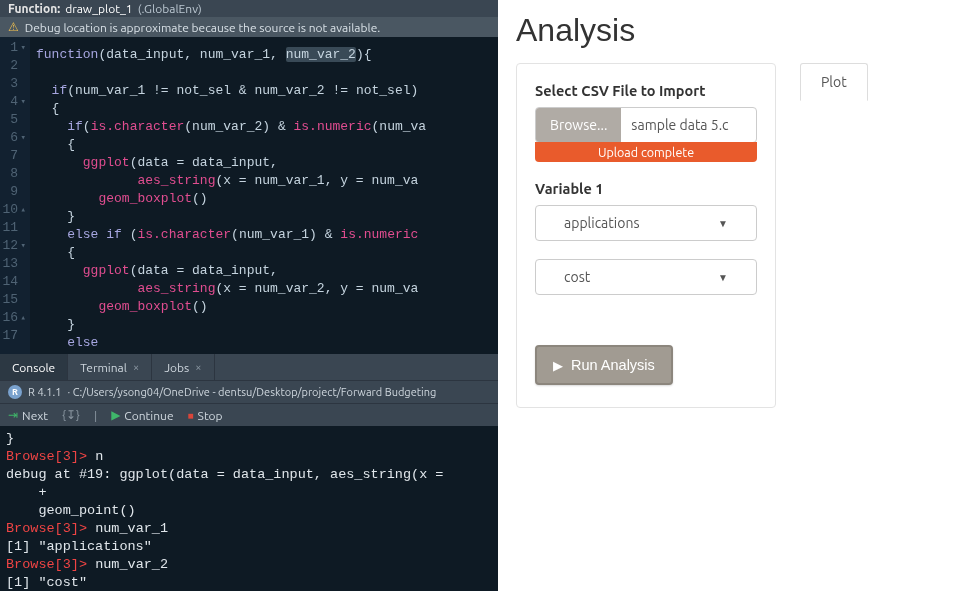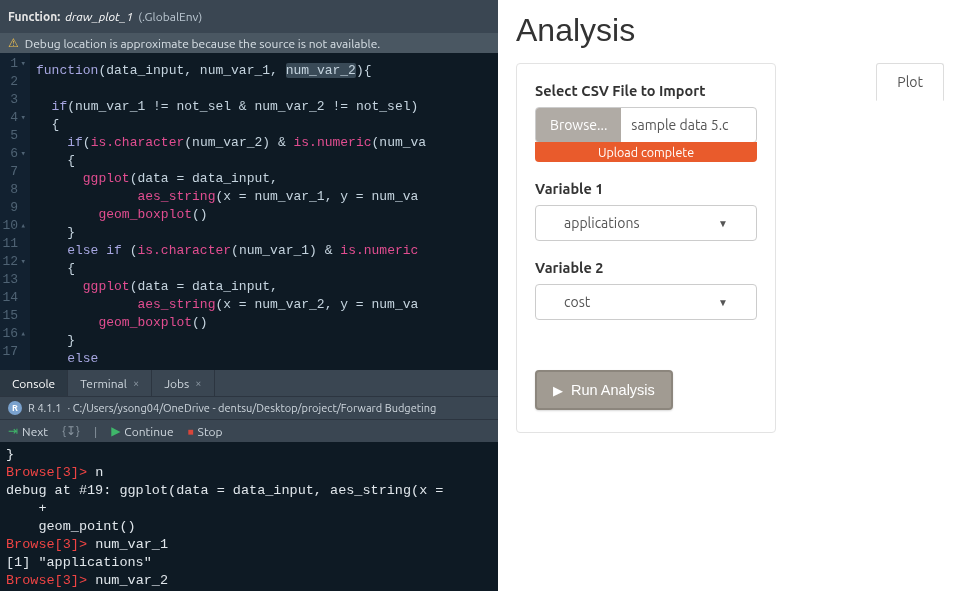--- a/index.html
+++ b/index.html
@@ -1,19 +1,19 @@
 <!DOCTYPE html>
 <html><head>
 <meta charset="utf-8">
 <style>
   * { box-sizing: border-box; margin: 0; padding: 0; }
   body { font-family: "Ubuntu", "Segoe UI", Arial, sans-serif; width: 964px; height: 591px; overflow: hidden; display: flex; background: #fff; }
   .left { width: 498px; display: flex; flex-direction: column; background: #1e2a36; color: #ccc; font-size: 12px; }
-  .fn-bar { background: #3a4652; color: #e6e6e6; padding: 10px 8px; font-size: 12px; display: flex; align-items: center; gap: 5px; }
-  .fn-bar .fn-name { color: #fff; font-weight: normal; font-style: italic; }
+  .fn-bar { background: #3a4652; color: #e6e6e6; padding: 2px 8px; font-size: 12px; display: flex; align-items: center; gap: 5px; }
+  .fn-bar .fn-name { color: #fff; font-weight: normal; }
   .fn-bar .env { color: #bcc8d2; }
   .warn-bar { background: #4a5762; color: #d8e0e6; padding: 3px 8px; font-size: 12px; display: flex; align-items: center; gap: 6px; }
   .warn-icon { color: #f2c14e; font-size: 12px; }
   .editor { flex: 0 0 auto; background: #0e1a24; font-family: Consolas, "Courier New", monospace; font-size: 13px; line-height: 18px; display: flex; overflow: hidden; }
   .gutter { background: #122130; color: #4f6374; text-align: right; padding: 2px 4px 2px 2px; user-select: none; min-width: 30px; }
   .gutter .gl { display: flex; justify-content: flex-end; align-items: center; gap: 2px; height: 18px; }
   .gutter .arr { color: #4f6374; font-size: 9px; width: 6px; display: inline-block; }
   .code { padding: 9px 0 2px 6px; white-space: pre; color: #c5d4df; }
   .code .line { height: 18px; }
   .tok-kw { color: #a6a6e0; }
@@ -33,21 +33,21 @@
   .dbg-step-ic { color: #8b97a2; }
   .dbg-cont-ic { color: #3fb66a; }
   .dbg-stop-ic { color: #d9453a; font-size: 10px; }
   .console { flex: 1; background: #0e1a24; color: #e0e6eb; font-family: Consolas, "Courier New", monospace; font-size: 13.5px; line-height: 18px; padding: 4px 6px; white-space: pre; overflow: hidden; }
   .console .prompt { color: #ef4444; }
   .console .input { color: #e0e6eb; }
   .console .cursor { display: inline-block; width: 1px; height: 14px; background: #e0e6eb; vertical-align: middle; }
 
   .right { flex: 1; background: #fff; padding: 12px 20px 0 18px; position: relative; color: #333; }
   .r-title { font-size: 32px; font-weight: 400; color: #333; margin-bottom: 14px; font-family: Liberation Sans, sans-serif; }
-  .r-layout { display: flex; gap: 16px; align-items: flex-start; justify-content: space-between; }
+  .r-layout { display: flex; gap: 24px; align-items: flex-start; }
   .panel { border: 1px solid #e3e3e3; border-radius: 4px; padding: 18px 18px 22px 18px; width: 260px; background: #fff; }
   .pl-label { font-size: 14.5px; font-weight: 600; color: #333; margin-bottom: 8px; }
   .file-row { display: flex; border: 1px solid #ccc; border-radius: 4px; overflow: hidden; height: 36px; }
   .browse { background: #b0aba5; color: #fff; padding: 0 14px; display: flex; align-items: center; font-size: 14px; cursor: pointer; }
   .fname { flex: 1; display: flex; align-items: center; padding: 0 10px; font-size: 14px; color: #555; overflow: hidden; white-space: nowrap; }
   .upload-bar { background: #e95b2c; color: #fff; text-align: center; font-size: 12.5px; padding: 3px 0; border-radius: 0 0 4px 4px; margin-top: -1px; margin-bottom: 18px; }
   .select { border: 1px solid #ccc; border-radius: 4px; height: 36px; display: flex; align-items: center; justify-content: space-between; padding: 0 28px; font-size: 14px; color: #555; cursor: pointer; margin-bottom: 18px; background: #fff; }
   .select .caret { font-size: 10px; color: #555; }
   .run-btn { background: #a19b92; border: 2px solid #8c867d; color: #fff; border-radius: 4px; padding: 10px 16px; font-size: 14.5px; font-weight: 500; display: inline-flex; align-items: center; gap: 8px; cursor: pointer; box-shadow: 0 1px 2px rgba(0,0,0,0.15); margin-top: 32px; }
   .run-btn .play { font-size: 13px; }
@@ -196,21 +196,20 @@
         <div class="fname">sample data 5.c</div>
       </div>
       <div class="upload-bar">Upload complete</div>
 
       <div class="pl-label">Variable 1</div>
       <div class="select">
         <span>applications</span>
         <span class="caret">▼</span>
       </div>
 
-      <div class="pl-label">Variable 2</div>
       <div class="select">
         <span>cost</span>
         <span class="caret">▼</span>
       </div>
 
       <button class="run-btn">
         <span class="play">▶</span>
         <span>Run Analysis</span>
       </button>
     </div>

